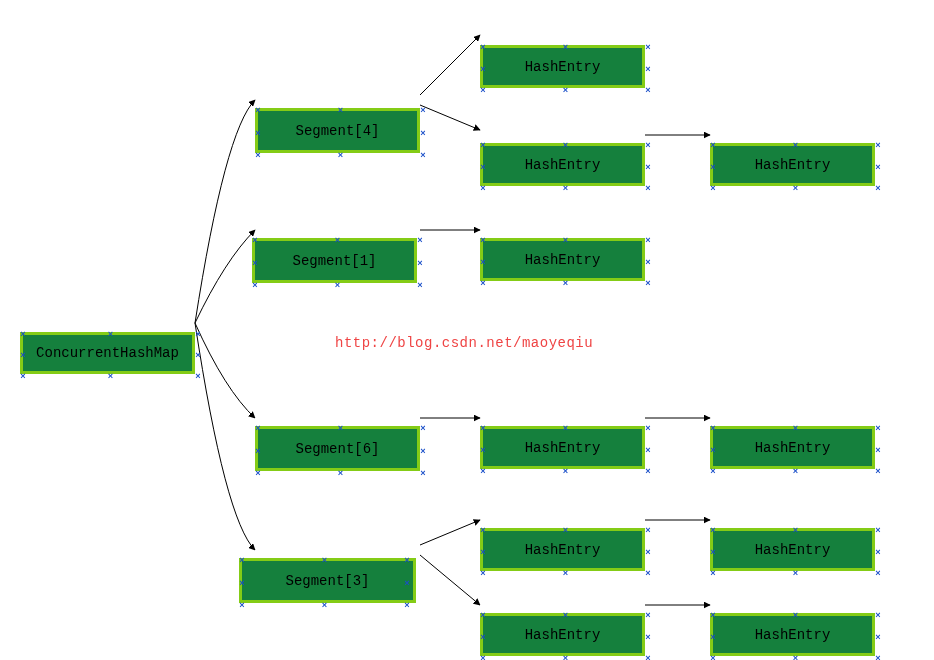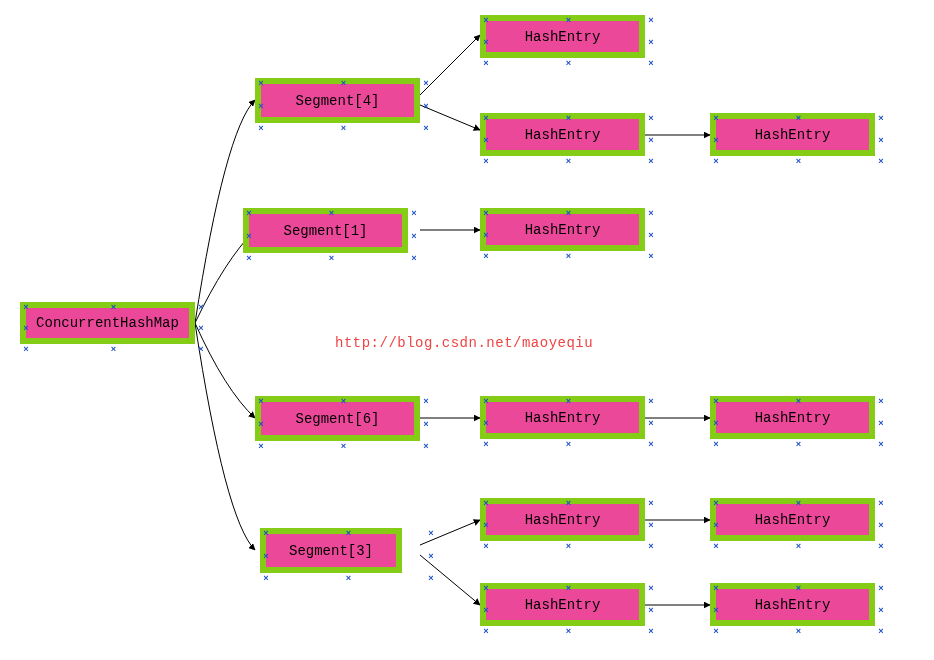--- a/index.html
+++ b/index.html
@@ -17,27 +17,28 @@
   .grid {
     position: absolute;
     inset: 0;
     background-image:
       radial-gradient(circle, #c8c8c8 0.6px, transparent 0.6px);
     background-size: 12px 12px;
     background-position: 0 0;
   }
   .node {
     position: absolute;
-    background: #ec4899;
-    border: 6px solid #84cc16;
+    background: #15803d;
+    border: 3px solid #84cc16;
     box-sizing: border-box;
     display: flex;
     align-items: center;
     justify-content: center;
     color: #000;
+    margin-top: 30px;
   }
   
   .handle {
     position: absolute;
     width: 8px;
     height: 8px;
     font-size: 9px;
     line-height: 8px;
     text-align: center;
     color: #1a4fc9;
@@ -112,21 +113,21 @@
   <span>Segment[4]</span>
 <div class="handle" style="left: -4px; top: -4px;"></div>
     <div class="handle" style="left: 78.5px; top: -4px;"></div>
     <div class="handle" style="left: 161px; top: -4px;"></div>
     <div class="handle" style="left: -4px; top: 18.5px;"></div>
     <div class="handle" style="left: 161px; top: 18.5px;"></div>
     <div class="handle" style="left: -4px; top: 41px;"></div>
     <div class="handle" style="left: 78.5px; top: 41px;"></div>
     <div class="handle" style="left: 161px; top: 41px;"></div>
   </div>
-<div class="node" id="n-seg1" style="left:243px; top:208px; width:165px; height:45px;align-items:center;">
+<div class="node" id="n-seg1" style="left:252px; top:208px; width:165px; height:45px;align-items:center;">
   <span>Segment[1]</span>
 <div class="handle" style="left: -4px; top: -4px;"></div>
     <div class="handle" style="left: 78.5px; top: -4px;"></div>
     <div class="handle" style="left: 161px; top: -4px;"></div>
     <div class="handle" style="left: -4px; top: 18.5px;"></div>
     <div class="handle" style="left: 161px; top: 18.5px;"></div>
     <div class="handle" style="left: -4px; top: 41px;"></div>
     <div class="handle" style="left: 78.5px; top: 41px;"></div>
     <div class="handle" style="left: 161px; top: 41px;"></div>
   </div>
@@ -134,21 +135,21 @@
   <span>Segment[6]</span>
 <div class="handle" style="left: -4px; top: -4px;"></div>
     <div class="handle" style="left: 78.5px; top: -4px;"></div>
     <div class="handle" style="left: 161px; top: -4px;"></div>
     <div class="handle" style="left: -4px; top: 18.5px;"></div>
     <div class="handle" style="left: 161px; top: 18.5px;"></div>
     <div class="handle" style="left: -4px; top: 41px;"></div>
     <div class="handle" style="left: 78.5px; top: 41px;"></div>
     <div class="handle" style="left: 161px; top: 41px;"></div>
   </div>
-<div class="node" id="n-seg3" style="left:260px; top:528px; width:142px; height:45px;">
+<div class="node" id="n-seg3" style="left:239px; top:528px; width:177px; height:45px;">
   <span>Segment[3]</span>
 <div class="handle" style="left: -4px; top: -4px;"></div>
     <div class="handle" style="left: 78.5px; top: -4px;"></div>
     <div class="handle" style="left: 161px; top: -4px;"></div>
     <div class="handle" style="left: -4px; top: 18.5px;"></div>
     <div class="handle" style="left: 161px; top: 18.5px;"></div>
     <div class="handle" style="left: -4px; top: 41px;"></div>
     <div class="handle" style="left: 78.5px; top: 41px;"></div>
     <div class="handle" style="left: 161px; top: 41px;"></div>
   </div>

